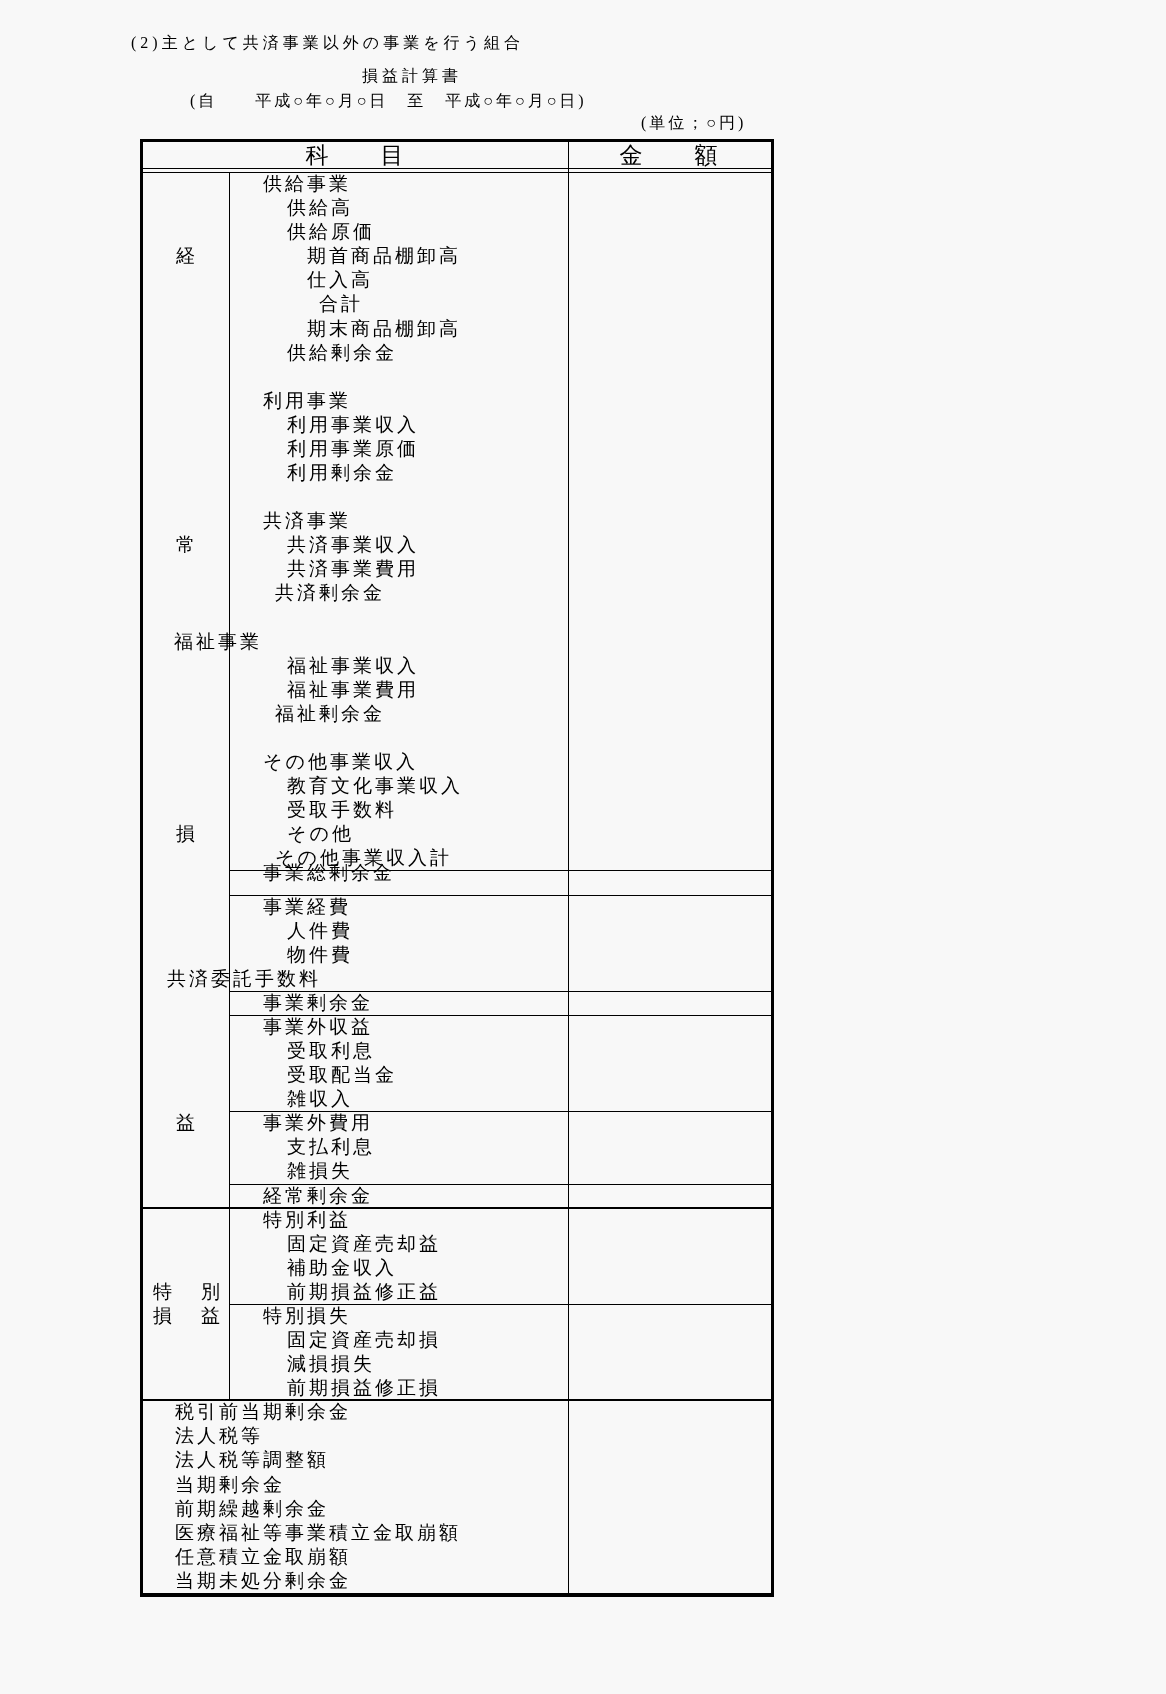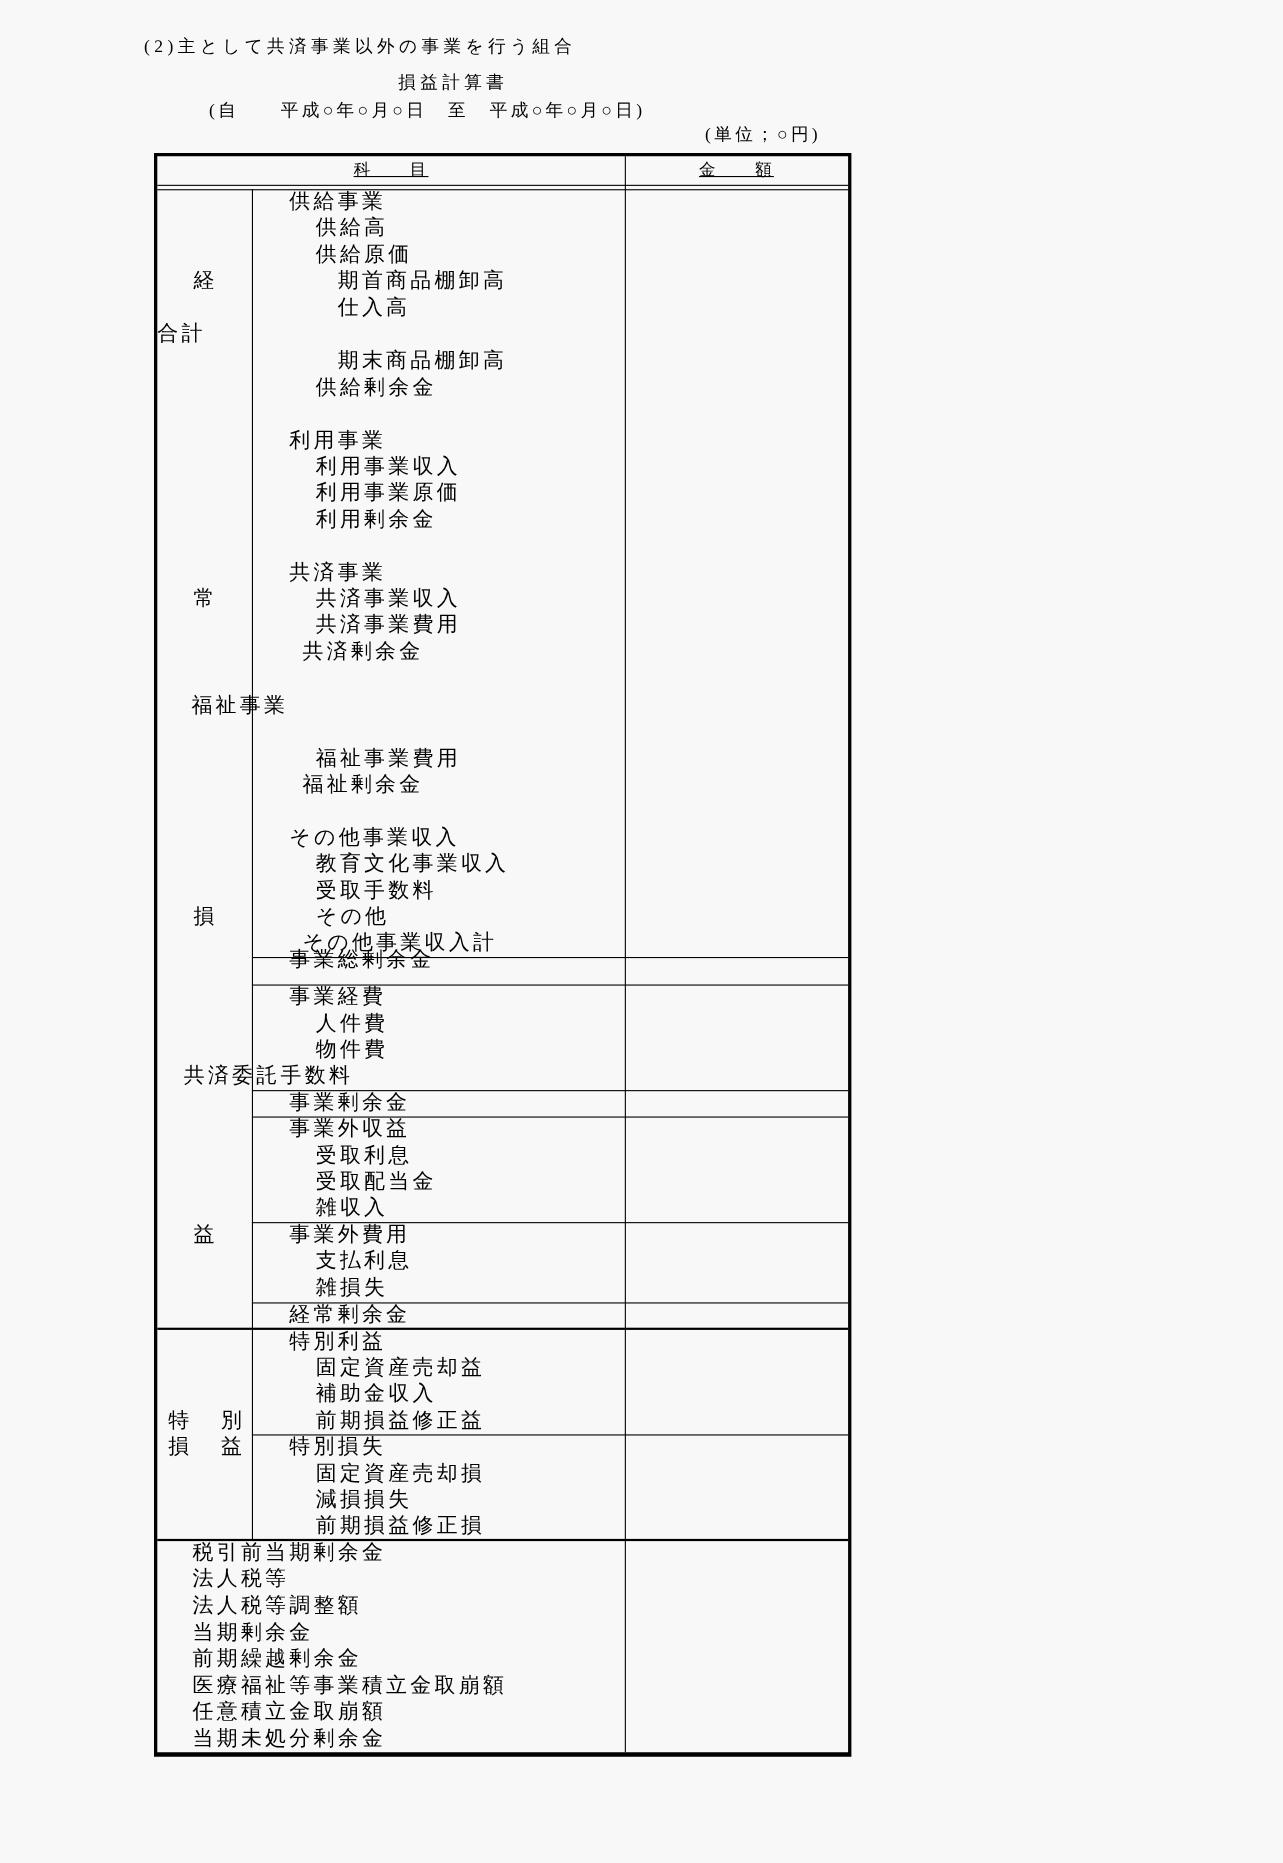--- a/index.html
+++ b/index.html
@@ -7,28 +7,28 @@
   .page{position:relative;width:1166px;height:1694px;background:#f8f8f8;
         font-family:"Liberation Serif","DejaVu Serif",serif;color:#000;overflow:hidden;}
   .toptext{position:absolute;font-size:16px;letter-spacing:3px;white-space:pre;line-height:22px;}
   .doc-heading{left:131px;top:32px;letter-spacing:4px;}
   .doc-title{left:362px;top:65px;letter-spacing:4px;}
   .doc-period{left:190px;top:90px;letter-spacing:3px;}
   .doc-unit{left:641px;top:112px;letter-spacing:3px;}
   .pl-table{position:absolute;left:140px;top:139px;width:634px;height:1458px;
             box-sizing:border-box;border:3px solid #000;border-bottom-width:4px;}
   .tcontent{position:absolute;left:0;top:0;width:628px;height:1451px;}
-  .th{position:absolute;top:0;height:26px;font-size:15px;letter-spacing:2px;
-      line-height:27px;text-align:center;white-space:pre;text-decoration:underline;}
+  .th{position:absolute;top:0;height:26px;font-size:23px;letter-spacing:2px;
+      line-height:27px;text-align:center;white-space:pre;}
   .th-subject{left:0;width:425px;}
   .th-amount{left:425px;width:203px;}
   .row{position:absolute;left:0;width:628px;box-sizing:border-box;font-size:19px;
        letter-spacing:3px;line-height:24px;white-space:pre;overflow:hidden;}
   .ind0{padding-left:32px;}  .ind1{padding-left:120px;} .ind2{padding-left:132px;}
-  .ind3{padding-left:144px;} .ind4{padding-left:164px;} .ind5{}
+  .ind3{padding-left:144px;} .ind4{padding-left:164px;} .ind5{padding-left:176px;}
   .sideLabel{position:absolute;font-size:19px;line-height:24px;white-space:pre;}
   .sideLabel.multi{letter-spacing:5px;}
   .hline,.vline{position:absolute;background:#000;}
 </style>
 </head>
 <body>
 
 <div class="page">
   <div class="toptext doc-heading">(2)主として共済事業以外の事業を行う組合</div>
   <div class="toptext doc-title">損益計算書</div>
@@ -55,20 +55,21 @@
         <div class="row ind3" style="top: 270.847px; height: 24.0847px;">利用事業収入</div>
         <div class="row ind3" style="top: 294.932px; height: 24.0847px;">利用事業原価</div>
         <div class="row ind3" style="top: 319.017px; height: 24.0847px;">利用剰余金</div>
         <div class="row ind1" style="top: 343.102px; height: 24.0847px;"></div>
         <div class="row ind1" style="top: 367.186px; height: 24.0847px;">共済事業</div>
         <div class="row ind3" style="top: 391.271px; height: 24.0847px;">共済事業収入</div>
         <div class="row ind3" style="top: 415.356px; height: 24.0847px;">共済事業費用</div>
         <div class="row ind2" style="top: 439.441px; height: 24.0847px;">共済剰余金</div>
         <div class="row ind1" style="top: 463.525px; height: 24.0847px;"></div>
         <div class="row ind1" style="top: 487.61px; height: 24.0847px; padding-left: 31px;">福祉事業</div>
+        <div class="row ind3" style="top: 511.695px; height: 24.0847px;">福祉事業収入</div>
         <div class="row ind3" style="top: 535.78px; height: 24.0847px;">福祉事業費用</div>
         <div class="row ind2" style="top: 559.864px; height: 24.0847px;">福祉剰余金</div>
         <div class="row ind1" style="top: 583.949px; height: 24.0847px;"></div>
         <div class="row ind1" style="top: 608.034px; height: 24.0847px;">その他事業収入</div>
         <div class="row ind3" style="top: 632.119px; height: 24.0847px;">教育文化事業収入</div>
         <div class="row ind3" style="top: 656.203px; height: 24.0847px;">受取手数料</div>
         <div class="row ind3" style="top: 680.288px; height: 24.0847px;">その他</div>
         <div class="row ind2" style="top: 704.373px; height: 24.0847px;">その他事業収入計</div>
         <div class="row ind1" style="top: 719px; height: 21px;">事業総剰余金</div>
         <div class="hline" style="left: 86px; top: 728.458px; width: 542px; height: 1px;"></div>

